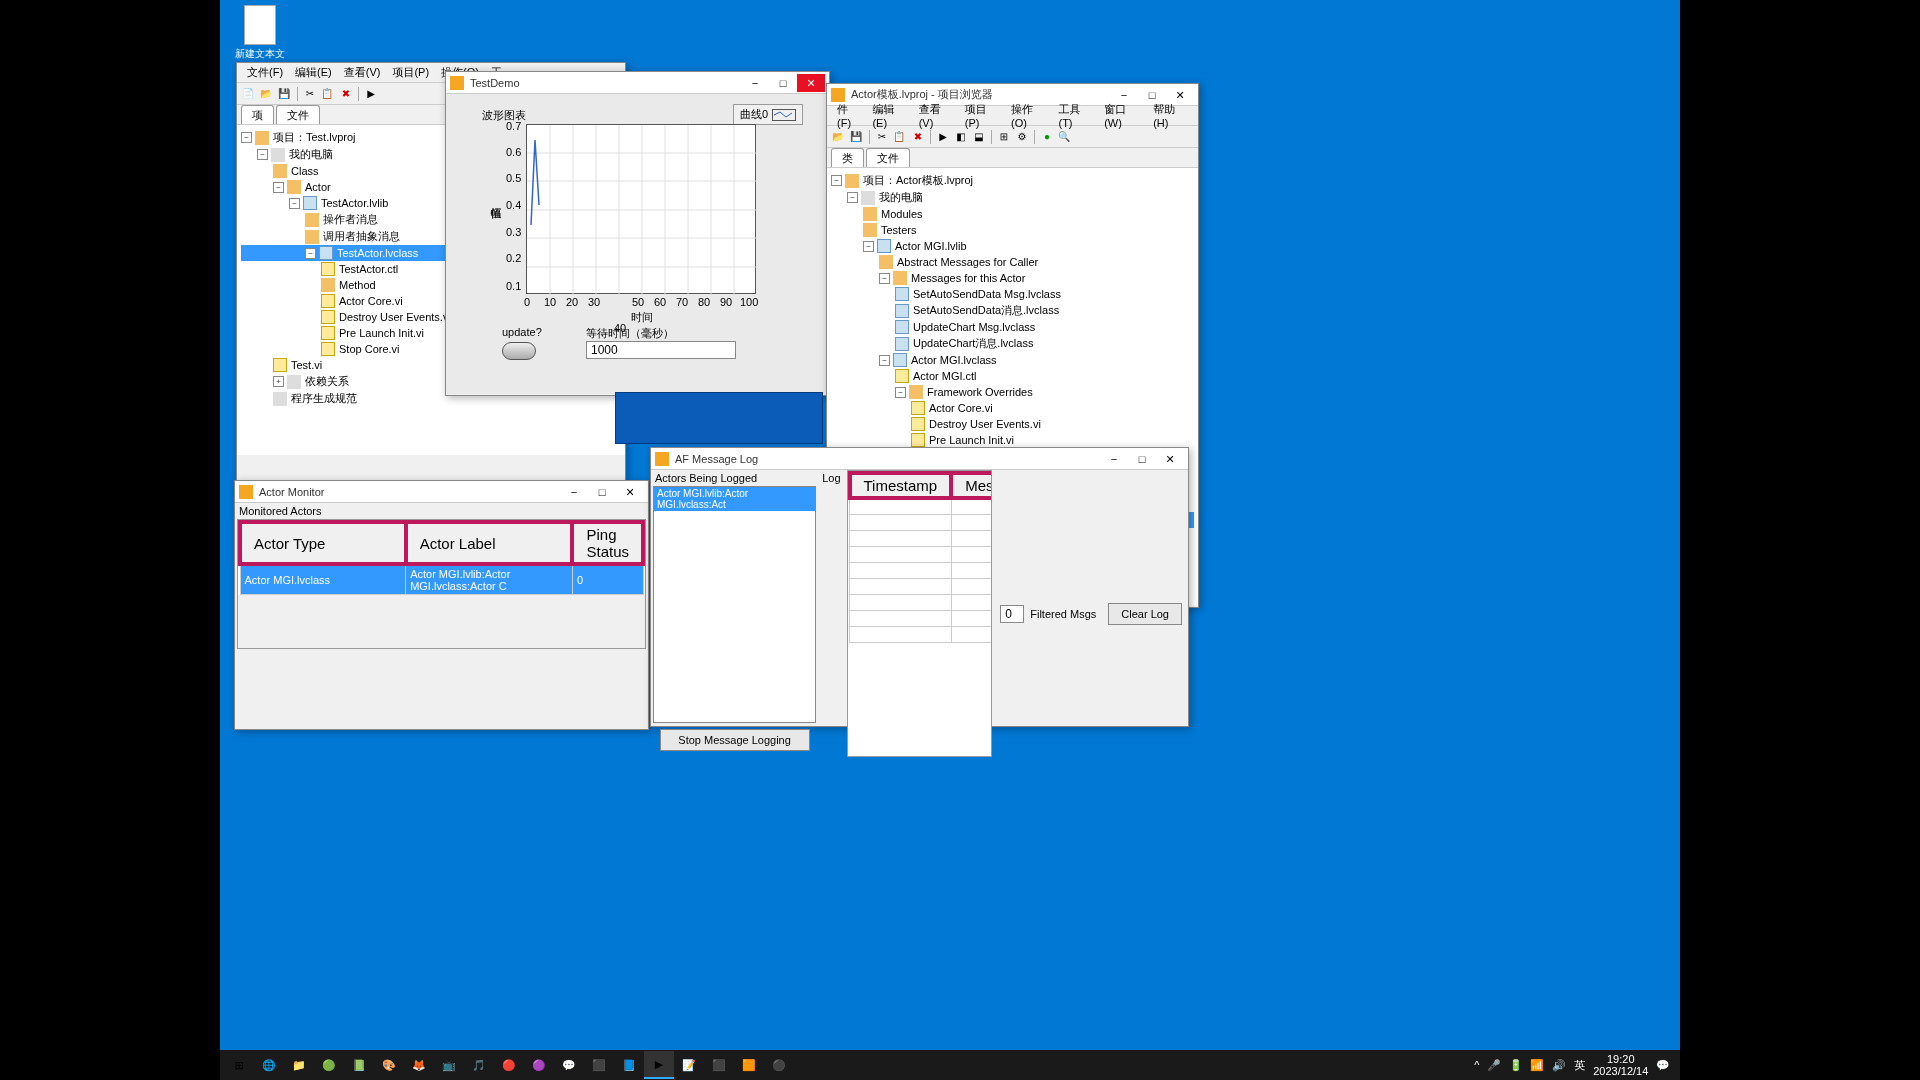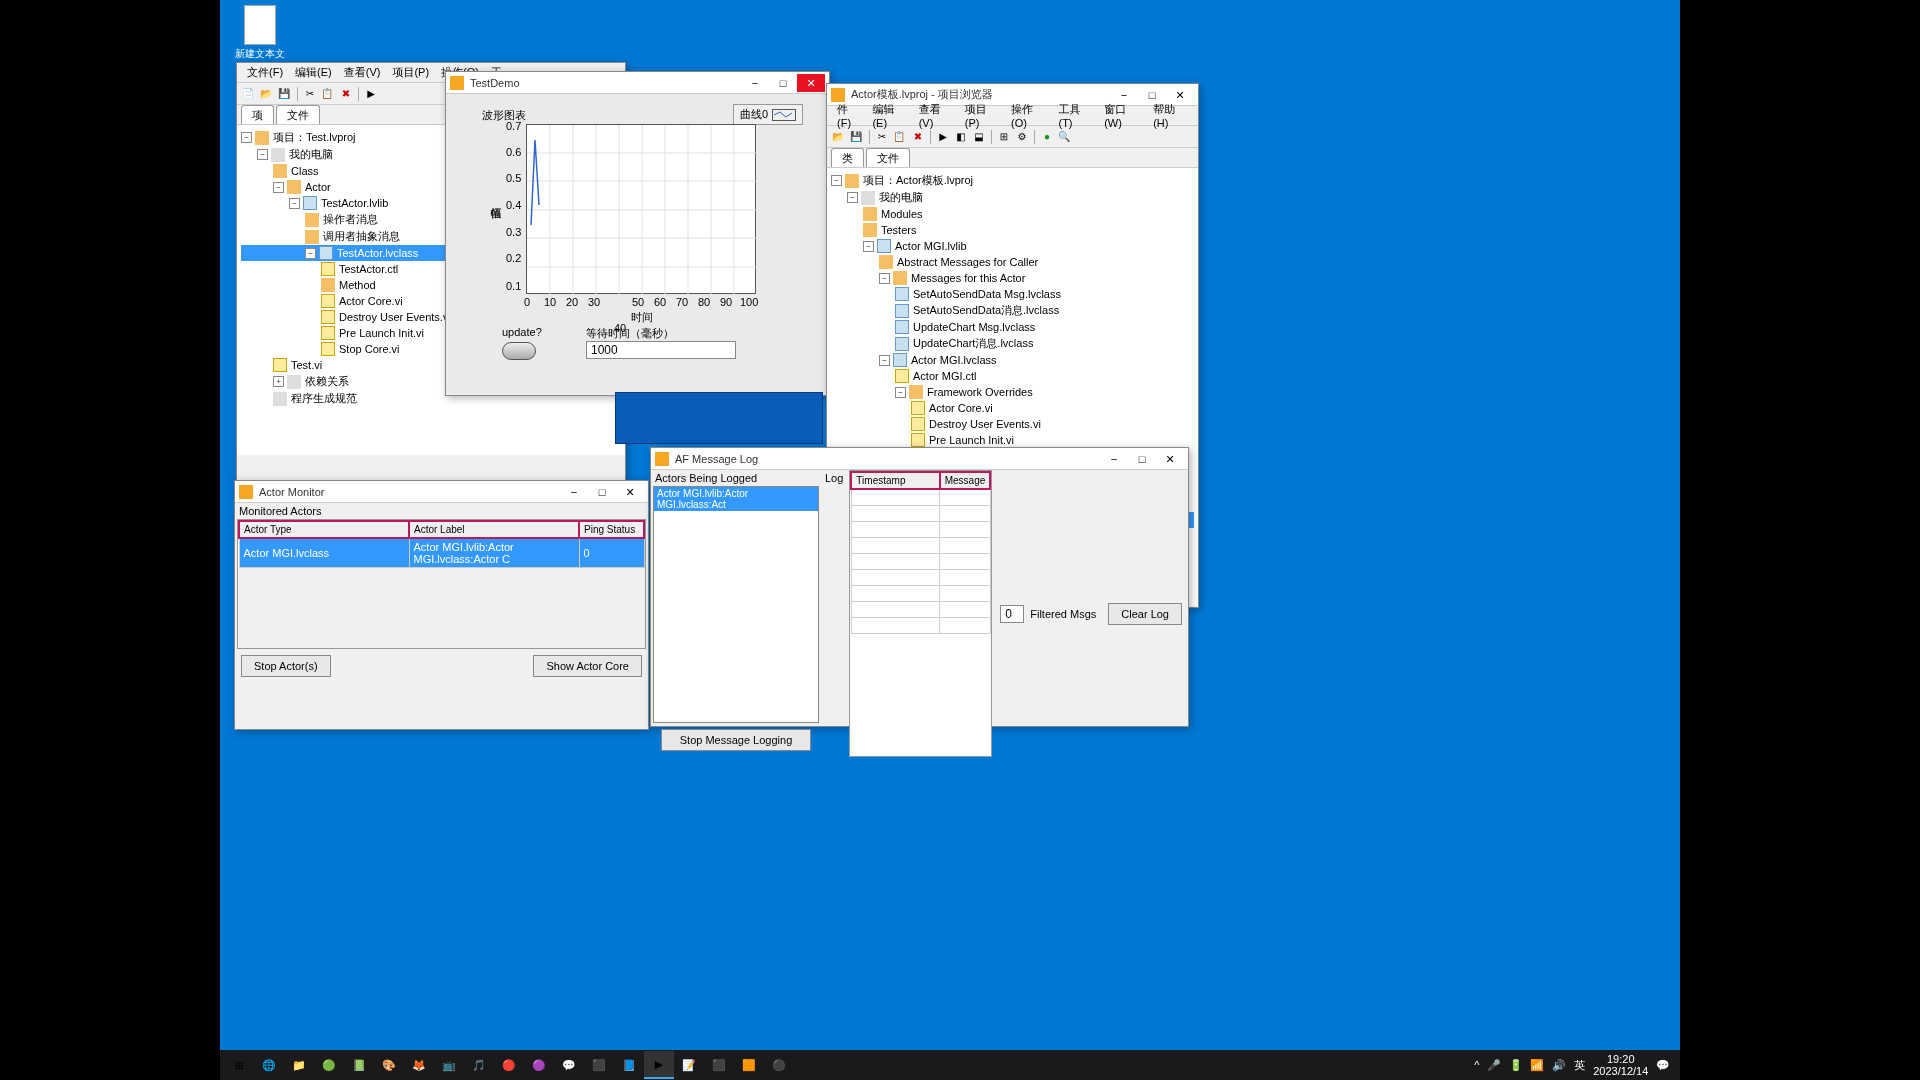--- a/index.html
+++ b/index.html
@@ -44,21 +44,21 @@
 .chart-label { position: absolute; font-size: 11px; }
 .chart-plot { position: absolute; background: #fff; border: 1px solid #555; }
 .legend-box { position: absolute; border: 1px solid #999; padding: 2px 6px; display: flex; align-items: center; gap: 4px; font-size: 10px; background: #f0f0f0; }
 .legend-swatch { width: 24px; height: 12px; border: 1px solid #555; display: flex; align-items: center; justify-content: center; }
 
 .led-btn { width: 34px; height: 18px; background: linear-gradient(#eee,#aaa); border: 1px solid #555; border-radius: 9px; display: inline-block; position: relative; }
 
 .num-input { border: 1px solid #888; background: #fff; padding: 1px 4px; font-size: 12px; }
 
 .monitor-table { width: 100%; border-collapse: collapse; background: #fff; }
-.monitor-table th { background: #f0f0f0; border: 2px solid #be185d; padding: 2px 4px; text-align: left; font-weight: normal; font-size: 10px; }
+.monitor-table th { background: #f0f0f0; border: 4px solid #be185d; padding: 2px 12px; text-align: left; font-weight: normal; font-size: 15px; }
 .monitor-table td { border: 1px solid #ccc; padding: 2px 4px; font-size: 11px; }
 .monitor-table tr.sel td { background: #3399ff; color: #fff; }
 
 .btn { background: #e8e8e8; border: 1px solid #888; padding: 4px 12px; cursor: pointer; font-size: 11px; }
 
 .listbox { background: #fff; border: 1px solid #888; overflow: auto; }
 .listbox .li-item { padding: 1px 3px; font-size: 10px; }
 .listbox .li-item.sel { background: #3399ff; color: #fff; }
 
 .taskbar { position: absolute; left: 0; right: 0; bottom: 0; height: 30px; background: #1a1a1a; display: flex; align-items: center; padding: 0 4px; }
@@ -410,24 +410,20 @@
           <th style="width:170px;">Actor Label</th>
           <th>Ping Status</th>
         </tr>
         <tr class="sel">
           <td>Actor MGI.lvclass</td>
           <td>Actor MGI.lvlib:Actor MGI.lvclass:Actor C</td>
           <td>0</td>
         </tr>
       </tbody>
         </table>
-    </div>
-    <div style="display:flex; justify-content:space-between; padding:6px;">
-      <button class="btn">Stop Actor(s)</button>
-      <button class="btn">Show Actor Core</button>
     </div>
   </div>
 
   <div class="window" style="left:430px; top:447px; width:539px; height:280px;">
     <div class="titlebar">
       <div class="lv-icon"></div>
       <div class="title-text">AF Message Log</div>
       <div class="win-btn">−</div>
       <div class="win-btn">□</div>
       <div class="win-btn">✕</div>

